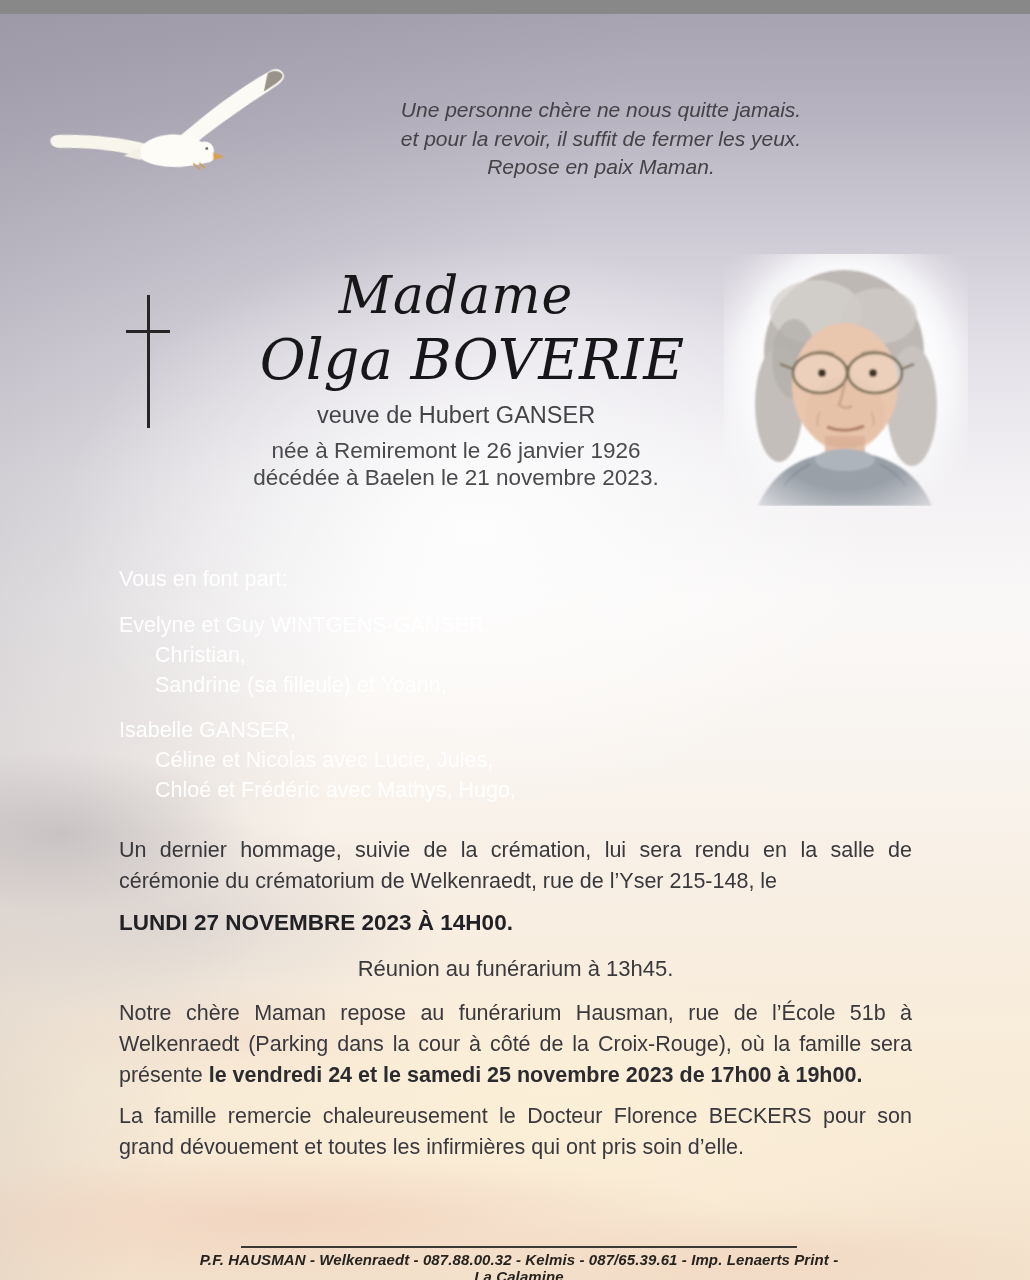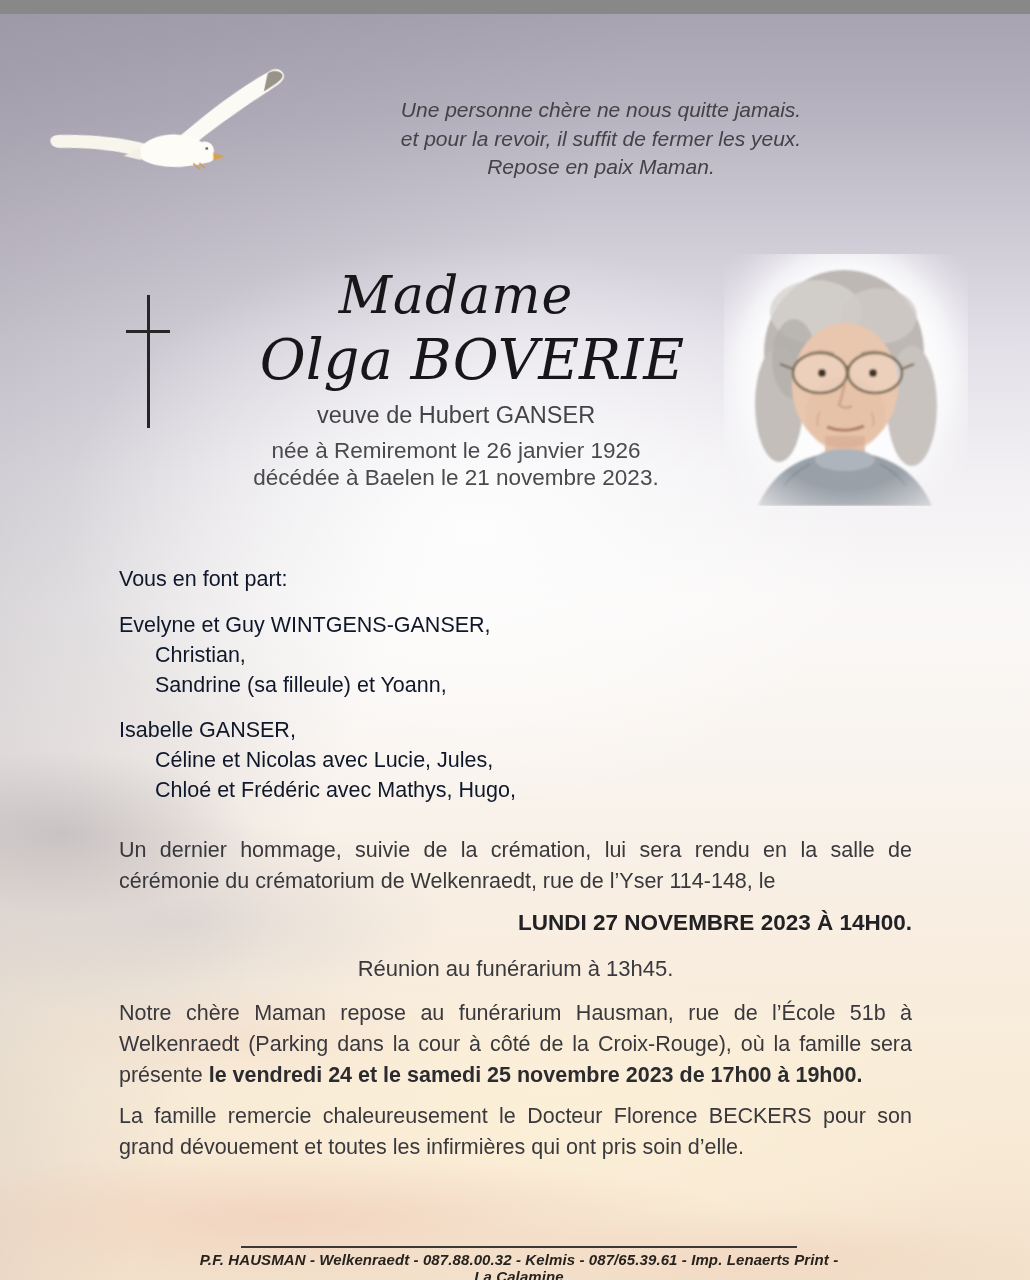--- a/index.html
+++ b/index.html
@@ -56,29 +56,29 @@
   .t-died {position:absolute;left:0;top:451px;width:100%;font-size:22.5px;color:#4a494e;}
   
   .portrait{
     position:absolute;left:724px;top:240px;width:244px;height:252px;
     background:radial-gradient(ellipse at 50% 46%, rgba(252,252,253,0.95) 52%, rgba(252,252,253,0) 92%);
     -webkit-mask-image:radial-gradient(ellipse at 50% 46%, #000 62%, transparent 97%);
             mask-image:radial-gradient(ellipse at 50% 46%, #000 62%, transparent 97%);
   }
   
   .body-col{position:absolute;left:119px;width:793px;}
-  .line{font-size:21.5px;line-height:30px;color:#0f172a;}
+  .line{font-size:21.5px;line-height:30px;color:#ffffff;}
   .indent{padding-left:36px;}
   .intro{top:550px;}
   .fam1{top:596px;}
   .fam2{top:701px;}
   .relation{top:781px;text-align:right;font-size:22px;color:#39383d;}
   .para{font-size:21.5px;line-height:30.5px;text-align:justify;color:#39383d;}
   .hommage{top:821px;}
-  .dateline{top:896px;text-align:right;font-weight:bold;font-size:22.5px;color:#222125;}
+  .dateline{top:896px;text-align:left;font-weight:bold;font-size:22.5px;color:#222125;}
   .meeting{top:942px;text-align:center;font-size:22px;color:#39383d;}
   .visitation{top:984px;line-height:31px;}
   .thanks{top:1087px;line-height:31px;}
   .b{font-weight:bold;color:#2c2b2f;}
   
   .footer-line{position:absolute;left:241px;top:1232px;width:556px;height:2px;background:#3c3833;}
   .footer-text{
     position:absolute;left:189px;top:1237px;width:660px;text-align:center;
     font-size:15px;font-weight:bold;font-style:italic;color:#26231f;letter-spacing:0.1px;
   }
@@ -177,21 +177,21 @@
     <div class="line indent">Sandrine (sa filleule) et Yoann,</div>
   </div>
 
   <div class="body-col fam2">
     <div class="line">Isabelle GANSER,</div>
     <div class="line indent">Céline et Nicolas avec Lucie, Jules,</div>
     <div class="line indent">Chloé et Frédéric avec Mathys, Hugo,</div>
   </div>
 
 
-  <div class="body-col para hommage">Un dernier hommage, suivie de la crémation, lui sera rendu en la salle de cérémonie du crématorium de Welkenraedt, rue de l’Yser 114-148, le</div>
+  <div class="body-col para hommage">Un dernier hommage, suivie de la crémation, lui sera rendu en la salle de cérémonie du crématorium de Welkenraedt, rue de l’Yser 215-148, le</div>
   <div class="body-col dateline">LUNDI 27 NOVEMBRE 2023 À 14H00.</div>
   <div class="body-col meeting">Réunion au funérarium à 13h45.</div>
 
   <div class="body-col para visitation"><span>Notre chère Maman repose au funérarium Hausman, rue de l’École 51b à Welkenraedt (Parking dans la cour à côté de la Croix-Rouge), où la famille sera présente </span><span class="b">le vendredi 24 et le samedi 25 novembre 2023 de 17h00 à 19h00.</span></div>
 
   <div class="body-col para thanks">La famille remercie chaleureusement le Docteur Florence BECKERS pour son grand dévouement et toutes les infirmières qui ont pris soin d’elle.</div>
 
   <div class="footer-line"></div>
   <div class="footer-text">P.F. HAUSMAN  -  Welkenraedt - 087.88.00.32 - Kelmis - 087/65.39.61 - Imp. Lenaerts Print - La Calamine</div>
 </div>

